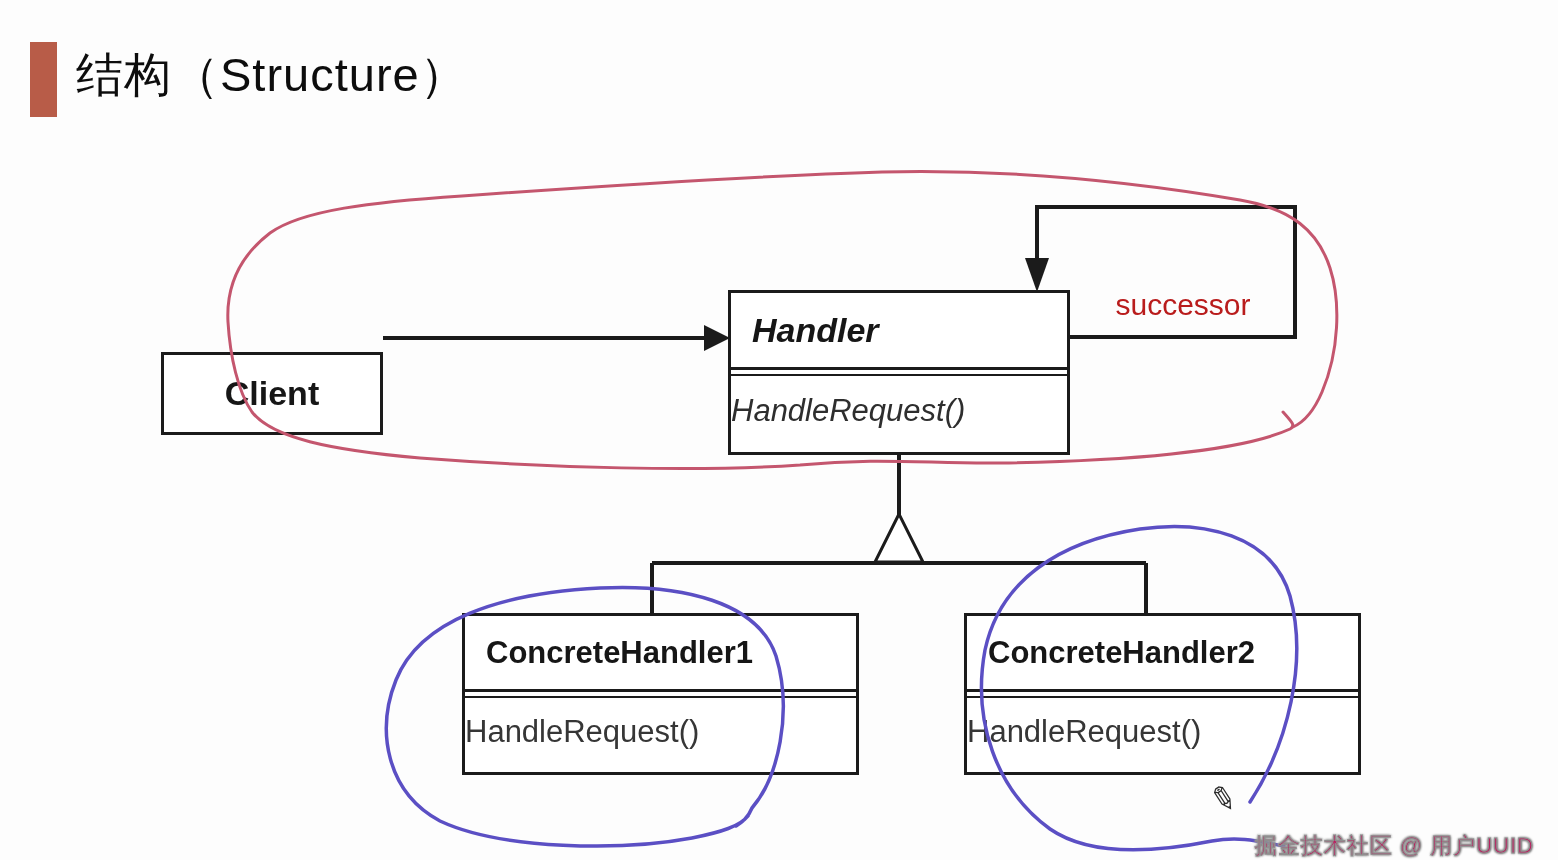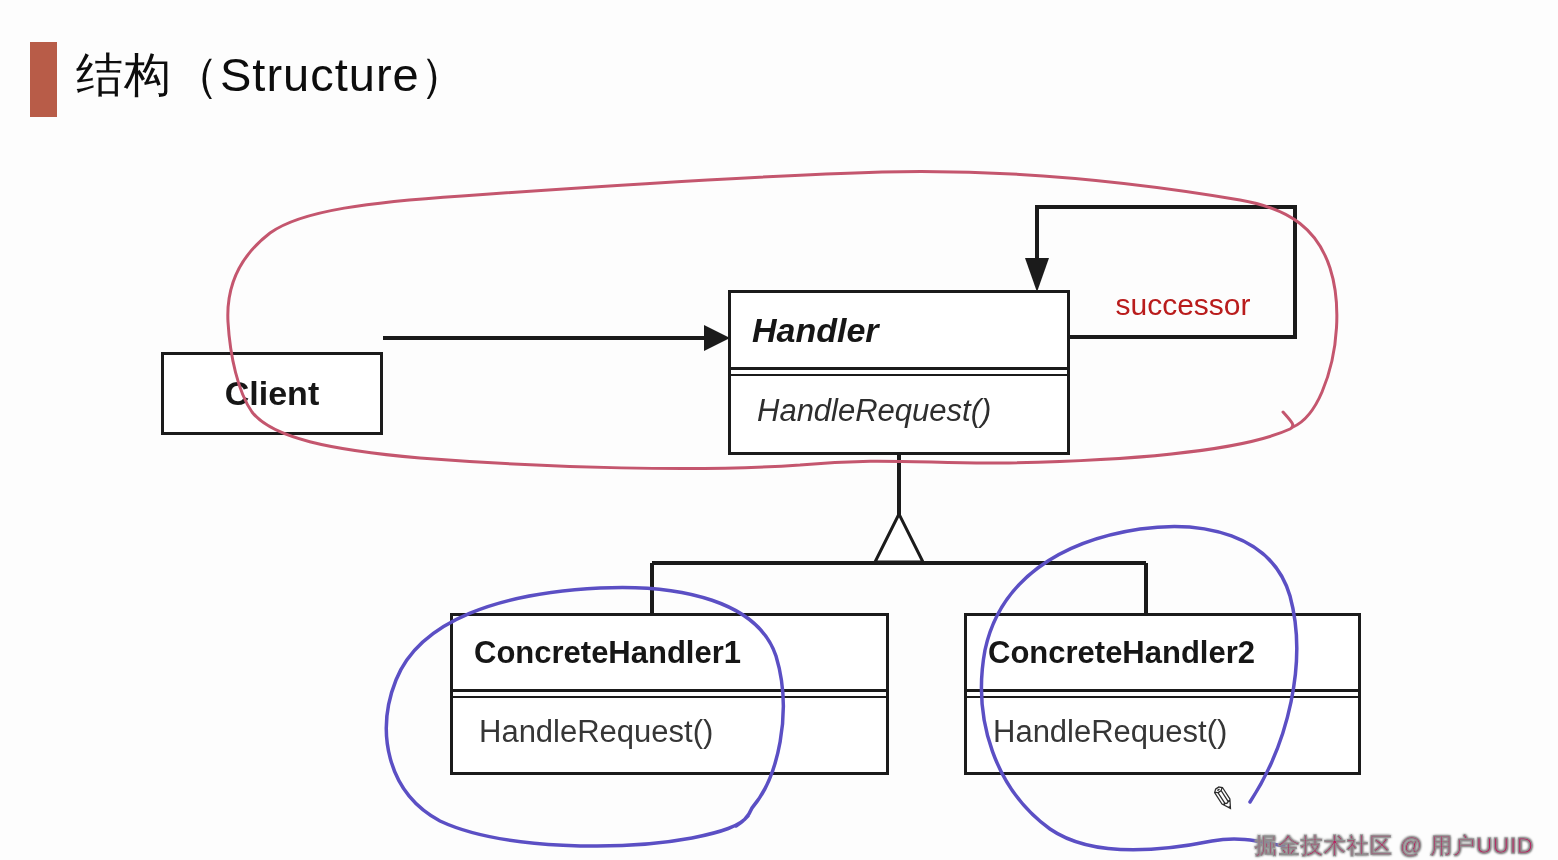--- a/index.html
+++ b/index.html
@@ -22,33 +22,33 @@
   }
 
   
   .uml-box{
     position:absolute;background:#ffffff;border:3px solid #1b1b1b;
     box-sizing:border-box;z-index:3;
   }
   .uml-box .c1{display:flex;align-items:center;padding-left:21px;box-sizing:border-box;
     border-bottom:3px solid #1b1b1b;}
   .uml-box .dgap{height:4px;border-bottom:2px solid #1b1b1b;}
-  .uml-box .c2{display:flex;align-items:center;padding-left:26px;box-sizing:border-box;}
+  .uml-box .c2{display:flex;align-items:center;box-sizing:border-box;}
 
   .box-client{left:161px;top:304px;width:222px;height:83px;
     display:flex;align-items:center;justify-content:center;margin-top:48px;}
   .box-client .cls-name{font-size:34px;font-weight:700;color:#161616;}
 
   .box-handler{left:728px;top:290px;width:342px;height:165px;}
   .box-handler .c1{height:77px;}
   .box-handler .cls-name{font-size:34px;font-weight:700;font-style:italic;color:#161616;}
   .box-handler .c2{height:69px;}
   .box-handler .meth{font-size:31px;font-style:italic;color:#2e2e2e;}
 
-  .box-concrete1{left:450px;top:613px;width:439px;height:162px;}
+  .box-concrete1{left:462px;top:613px;width:397px;height:162px;}
   .box-concrete2{left:964px;top:613px;width:397px;height:162px;}
   .box-concrete1 .c1,.box-concrete2 .c1{height:76px;}
   .box-concrete1 .c2,.box-concrete2 .c2{height:67px;}
   .box-concrete1 .cls-name,.box-concrete2 .cls-name{font-size:31px;font-weight:700;color:#161616;}
   .box-concrete1 .meth,.box-concrete2 .meth{font-size:31px;color:#363636;}
 
   .successor-label{
     position:absolute;left:1074px;top:284px;width:218px;height:42px;
     display:flex;align-items:center;justify-content:center;
     font-size:30px;color:#b91c1c;z-index:2;

